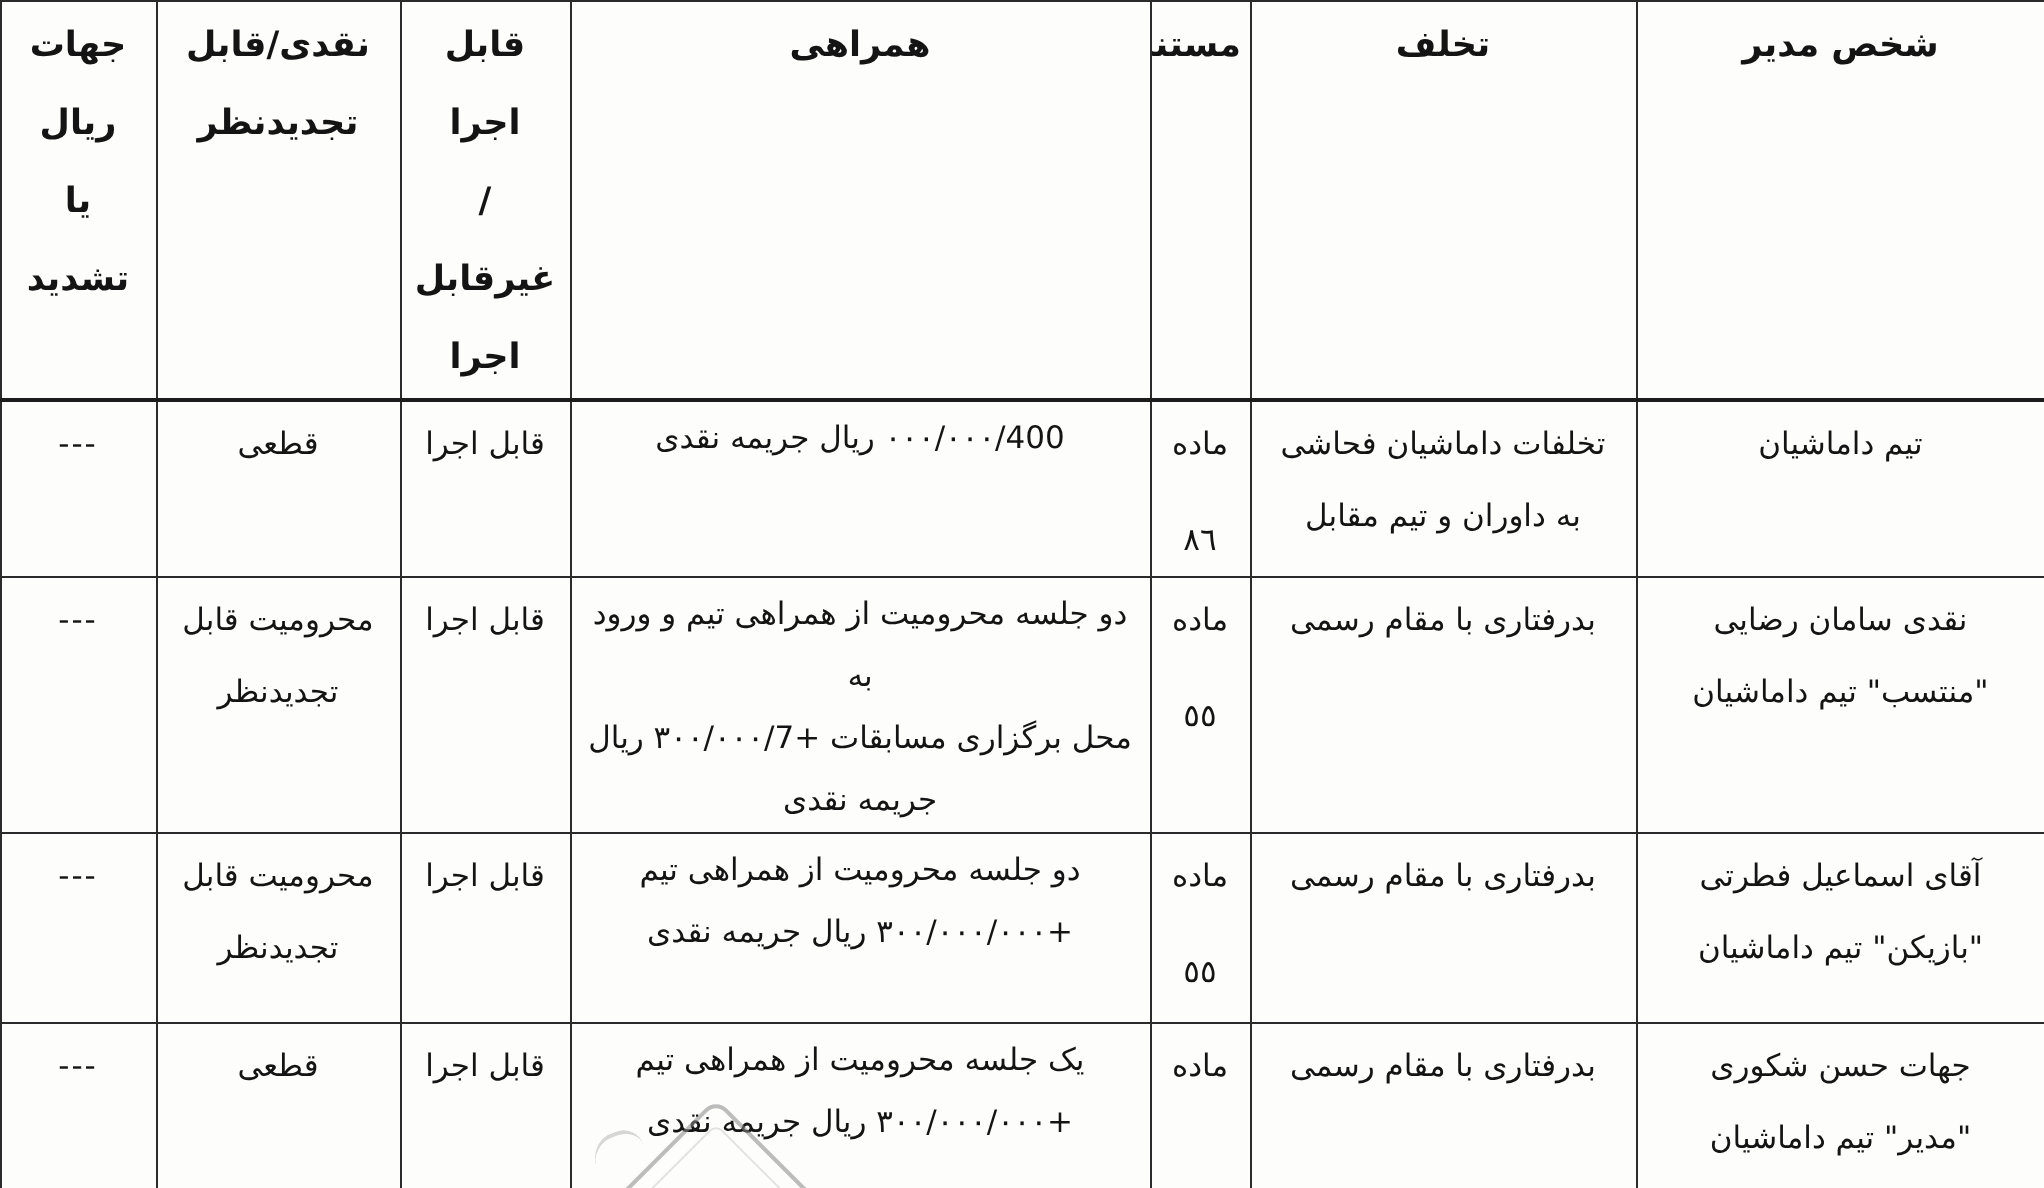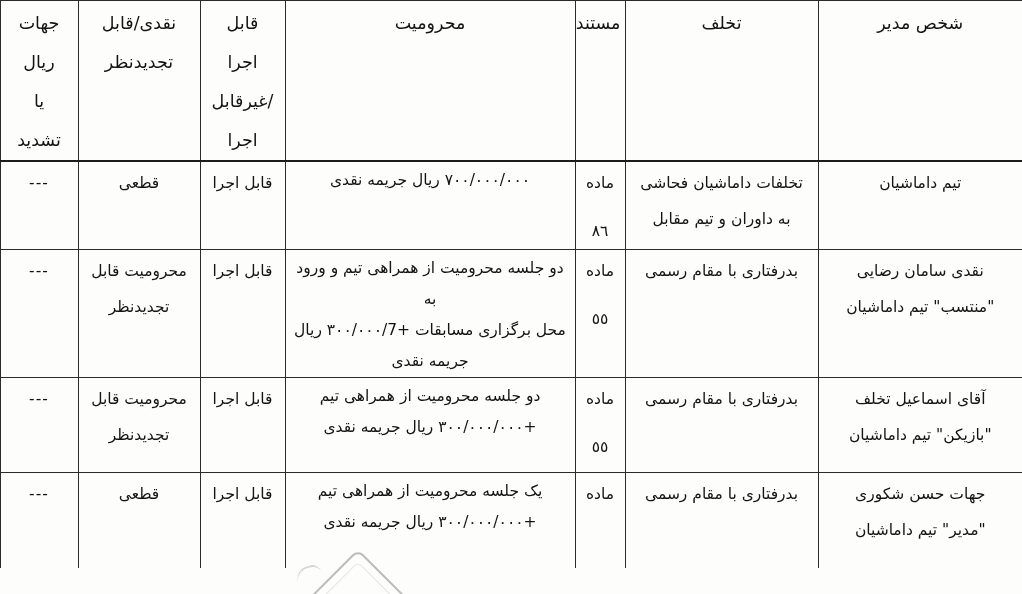--- a/index.html
+++ b/index.html
@@ -29,21 +29,21 @@
     padding: 3px 4px 0 4px;
   }
   
   .tbl tr > *:first-child { border-right: 0; }
   
   .tbl tbody tr:last-child > * { border-bottom: 0; }
   
   .tbl thead th { border-bottom: 2.5px solid #1c1c1c; }
   .tbl thead tr { height: 148px; }
   .tbl thead th {
-    font-weight: normal;
+    font-weight: bold;
     font-size: 17.5px;
   }
   .tbl thead .ln { line-height: 39px; }
   .tbl tbody { font-size: 15.5px; }
   .tbl tbody tr:nth-child(1) { height: 77px; }
   .tbl tbody tr:nth-child(2) { height: 95px; }
   .tbl tbody tr:nth-child(3) { height: 95px; }
   .tbl tbody tr:nth-child(4) { height: 95px; }
   .tbl tbody tr:nth-child(5) { height: 84px; }
   .tbl tbody .ln { line-height: 36px; }
@@ -103,21 +103,21 @@
         <th>
             <div class="ln">شخص مدیر</div>
           </th>
         <th>
             <div class="ln">تخلف</div>
           </th>
         <th>
             <div class="ln">مستند</div>
           </th>
         <th>
-            <div class="ln">محرومیت</div>
+            <div class="ln">همراهی</div>
           </th>
         <th>
             <div class="ln">قابل</div>
             <div class="ln">اجرا</div>
             <div class="ln">/غیرقابل</div>
             <div class="ln">اجرا</div>
           </th>
         <th>
             <div class="ln">نقدی/قابل</div>
             <div class="ln">تجدیدنظر</div>
@@ -137,21 +137,21 @@
           </td>
           <td>
             <div class="ln">تخلفات داماشیان فحاشی</div>
             <div class="ln">به داوران و تیم مقابل</div>
           </td>
           <td>
             <div class="ln">ماده</div>
             <div class="ln">٨٦</div>
           </td>
           <td>
-            <div class="ln">٧٠٠/٠٠٠/٠٠٠ ریال جریمه نقدی</div>
+            <div class="ln">400/٠٠٠/٠٠٠ ریال جریمه نقدی</div>
           </td>
           <td>
             <div class="ln">قابل اجرا</div>
           </td>
           <td>
             <div class="ln">قطعی</div>
           </td>
           <td>
             <div class="ln">---</div>
           </td>
@@ -179,21 +179,21 @@
           <td>
             <div class="ln">محرومیت قابل</div>
             <div class="ln">تجدیدنظر</div>
           </td>
           <td>
             <div class="ln">---</div>
           </td>
         </tr>
         <tr>
           <td>
-            <div class="ln">آقای اسماعیل تخلف</div>
+            <div class="ln">آقای اسماعیل فطرتی</div>
             <div class="ln">"بازیکن" تیم داماشیان</div>
           </td>
           <td>
             <div class="ln">بدرفتاری با مقام رسمی</div>
           </td>
           <td>
             <div class="ln">ماده</div>
             <div class="ln">٥٥</div>
           </td>
           <td>

